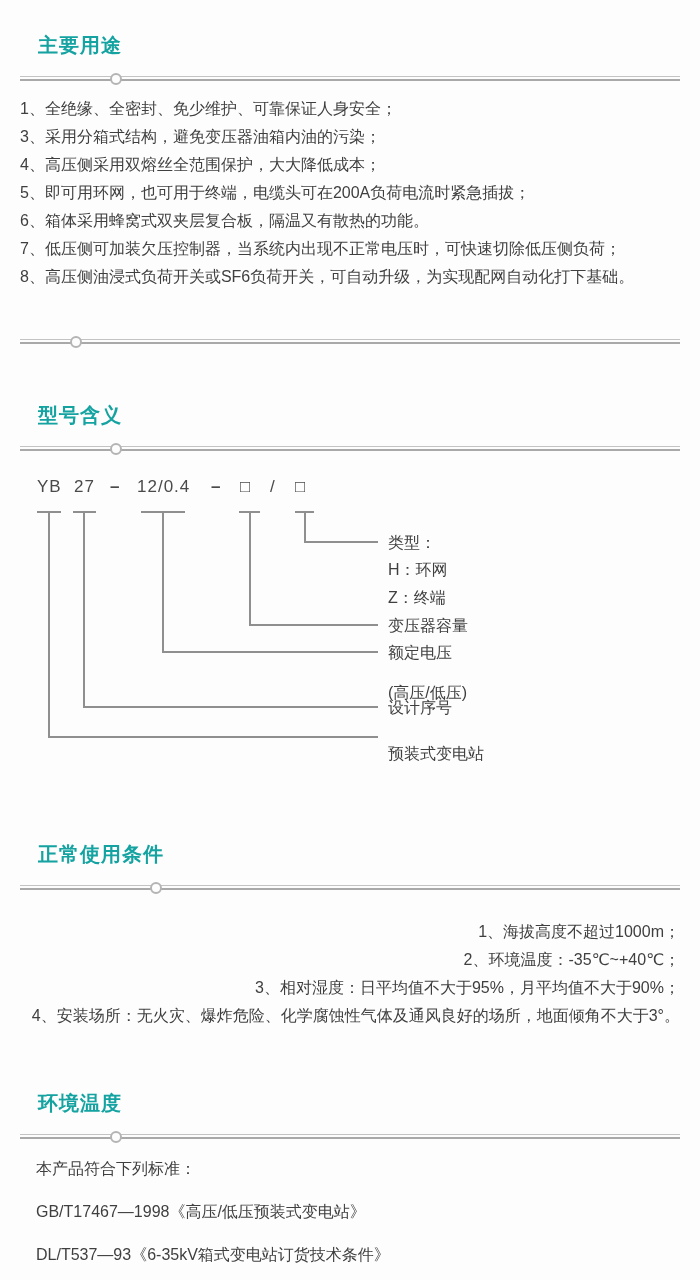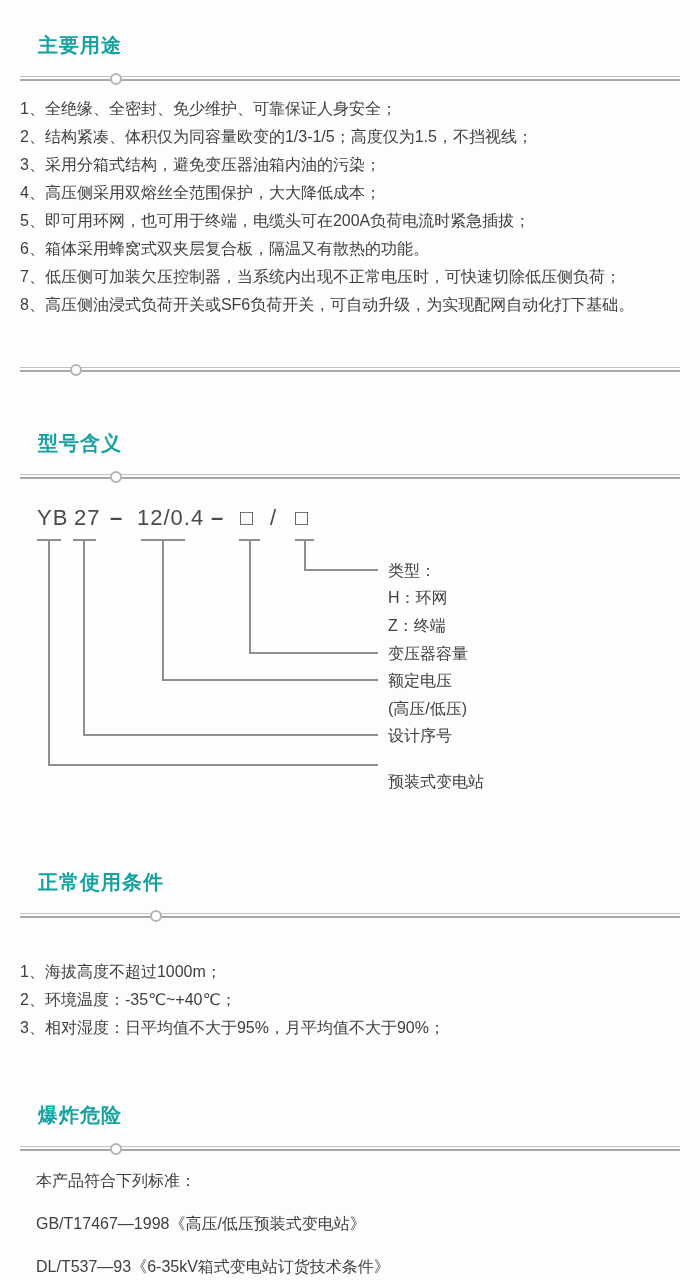--- a/index.html
+++ b/index.html
@@ -24,59 +24,58 @@
   .k-s4 { left:130px; } .k-s5 { left:90px; }
 
   ul.plain { list-style:none; margin:14px 0 0 0; padding:0; }
   ul.plain li { line-height:28px; white-space:nowrap; }
 
   #sec-uses { margin-top:48px; }
   #sec-uses p { margin:16px 0 0 0; line-height:28px; text-indent:2em; text-align:justify; }
 
   #sec-model { margin-top:58px; }
   .diagram { position:relative; margin-top:26px; height:292px; }
-  .code { position:absolute; top:0; font-size:22px; color:#4a4a4a; letter-spacing:1px; }
+  .code { position:absolute; top:0; font-size:17px; color:#4a4a4a; letter-spacing:1px; }
   .p0 { left:17px; }  .p1 { left:54px; }  .p2 { left:90px; font-weight:bold; }
   .p3 { left:117px; } .p4 { left:191px; font-weight:bold; }
   .p5 { left:220px; } .p6 { left:250px; } .p7 { left:275px; }
   .ln { position:absolute; background:#8f8f8f; }
   .tb { height:2px; top:34px; }
   .t0 { left:17px;  width:24px; } .t1 { left:53px;  width:23px; }
   .t2 { left:121px; width:44px; } .t3 { left:219px; width:21px; }
   .t4 { left:275px; width:19px; }
   .st { width:2px; top:34px; }
   .s0 { left:28px;  height:227px; } .s1 { left:63px;  height:197px; }
   .s2 { left:142px; height:142px; } .s3 { left:229px; height:115px; }
   .s4 { left:284px; height:32px; }
   .el { height:2px; }
   .e0 { left:28px;  top:259px; width:330px; } .e1 { left:63px;  top:229px; width:295px; }
   .e2 { left:142px; top:174px; width:216px; } .e3 { left:229px; top:147px; width:129px; }
   .e4 { left:284px; top:64px;  width:74px; }
   .lbl { position:absolute; left:368px; transform:translateY(-50%); white-space:nowrap; }
   .l0 { top:66px; }  .l1 { top:93px; }  .l2 { top:121px; } .l3 { top:149px; }
-  .l4 { top:176px; } .l5 { top:204px; } .l6 { top:231px; } .l7 { top:277px; }
+  .l4 { top:176px; } .l5 { top:216px; } .l6 { top:231px; } .l7 { top:277px; }
 
   #sec-cond { margin-top:72px; }
-  #sec-cond ul.plain { margin-top:40px; }
+  #sec-cond ul.plain { margin-top:28px;text-align:right; }
 
   #sec-std { margin-top:60px; }
   .std-lines { margin-top:16px; }
   .std-lines p { margin:16px; line-height:27px; white-space:nowrap; }
 </style>
 </head>
 <body>
 
 <section id="sec-main-uses">
   <h2 class="sec-title">主要用途</h2>
   <div class="sec-rule">
     <span class="knob k-s1"></span>
   </div>
   <ul class="plain">
     <li>1、全绝缘、全密封、免少维护、可靠保证人身安全；</li>
-    <li>2、结构紧凑、体积仅为同容量欧变的1/3-1/5；高度仅为1.5，不挡视线；</li>
     <li>3、采用分箱式结构，避免变压器油箱内油的污染；</li>
     <li>4、高压侧采用双熔丝全范围保护，大大降低成本；</li>
     <li>5、即可用环网，也可用于终端，电缆头可在200A负荷电流时紧急插拔；</li>
     <li>6、箱体采用蜂窝式双夹层复合板，隔温又有散热的功能。</li>
     <li>7、低压侧可加装欠压控制器，当系统内出现不正常电压时，可快速切除低压侧负荷；</li>
     <li>8、高压侧油浸式负荷开关或SF6负荷开关，可自动升级，为实现配网自动化打下基础。</li>
   </ul>
 </section>
 
 <section id="sec-uses">
@@ -130,25 +129,26 @@
 
 <section id="sec-cond">
   <h2 class="sec-title">正常使用条件</h2>
   <div class="sec-rule">
     <span class="knob k-s4"></span>
   </div>
   <ul class="plain">
     <li>1、海拔高度不超过1000m；</li>
     <li>2、环境温度：-35℃~+40℃；</li>
     <li>3、相对湿度：日平均值不大于95%，月平均值不大于90%；</li>
+    <li>4、安装场所：无火灾、爆炸危险、化学腐蚀性气体及通风良好的场所，地面倾角不大于3°。</li>
   </ul>
 </section>
 
 <section id="sec-std">
-  <h2 class="sec-title">爆炸危险</h2>
+  <h2 class="sec-title">环境温度</h2>
   <div class="sec-rule">
     <span class="knob k-s5"></span>
   </div>
   <div class="std-lines">
     <p>本产品符合下列标准：</p>
     <p>GB/T17467—1998《高压/低压预装式变电站》</p>
     <p>DL/T537—93《6-35kV箱式变电站订货技术条件》</p>
   </div>
 </section>
 

